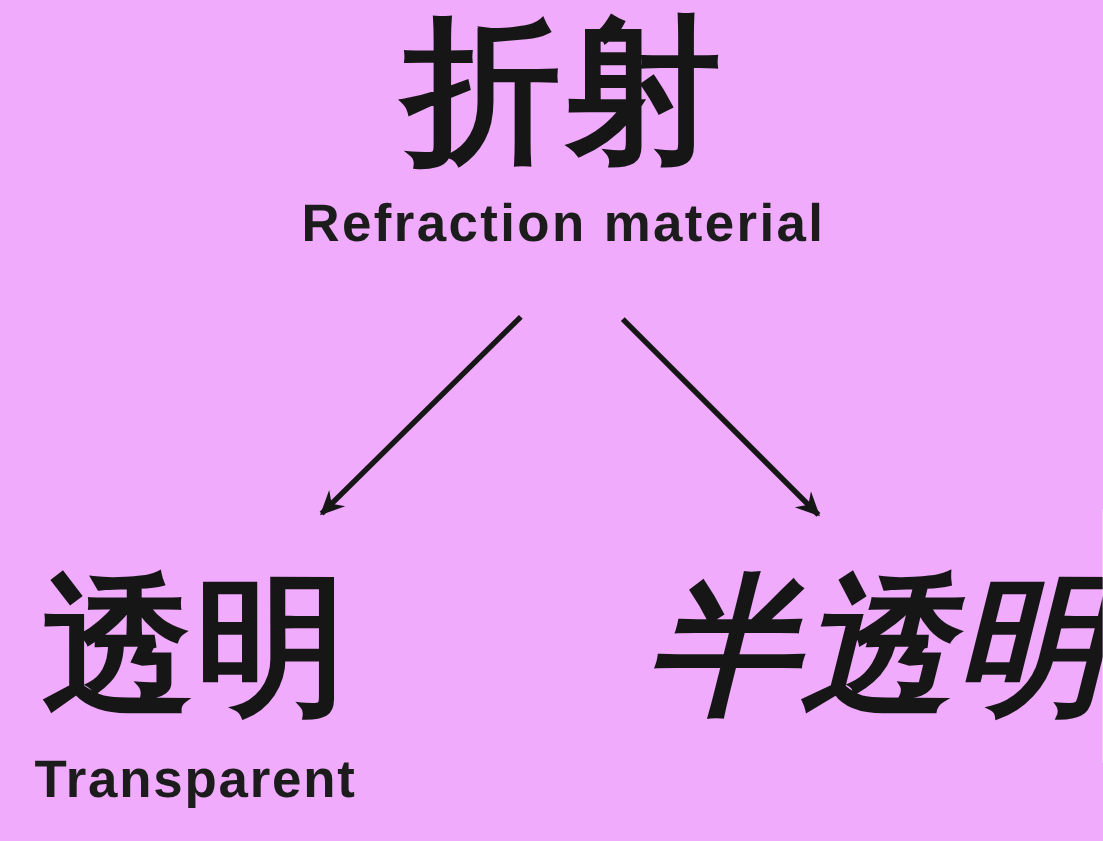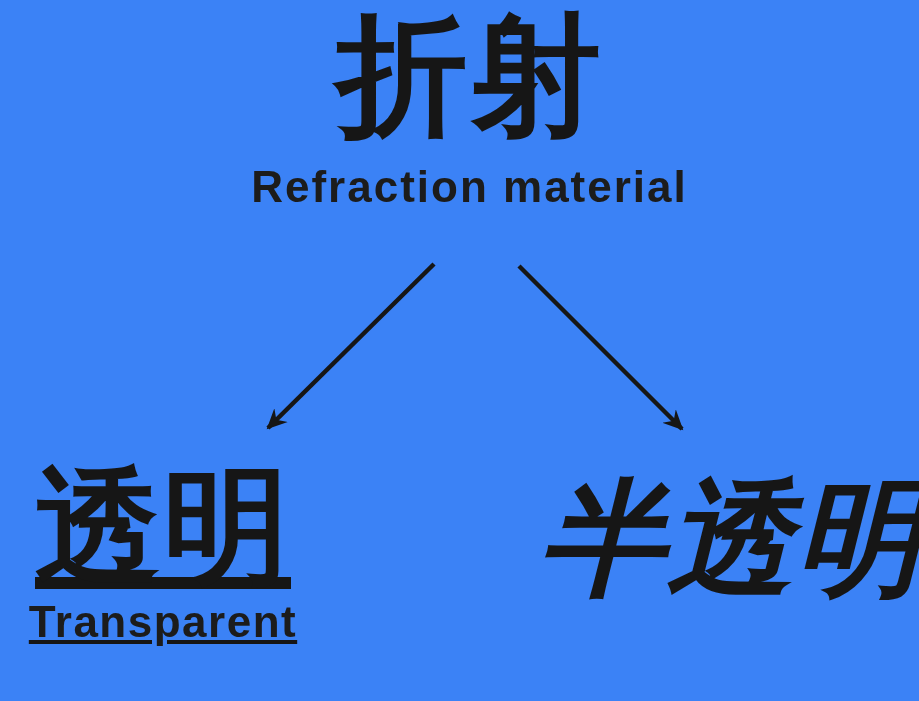--- a/index.html
+++ b/index.html
@@ -4,21 +4,21 @@
 <style>
   html, body {
     margin: 0;
     padding: 0;
     background: #ffffff;
   }
   .canvas {
     position: relative;
     width: 919px;
     height: 701px;
-    background: #3b82f6;
+    background: #f0abfc;
     overflow: hidden;
     font-family: "Liberation Sans", "DejaVu Sans", sans-serif;
     color: #161616;
   }
   .node {
     position: absolute;
     text-align: center;
   }
   .zh {
     font-weight: 700;
@@ -42,37 +42,37 @@
     font-size: 132px;
   }
   .node-root .en {
     font-size: 44px;
     letter-spacing: 2px;
     margin-top: 12px;
   }
   .node-left {
     left: 0;
     width: 326px;
-    top: 456px;
-    text-decoration: underline;
+    top: 468px;
   }
   .node-right {
     left: 539px;
     width: 380px;
     top: 468px;
     font-style: italic;
   }
   .node-left .zh,
   .node-right .zh {
     font-size: 126px;
   }
   .node-left .en,
   .node-right .en {
     font-size: 44px;
     letter-spacing: 1.5px;
+    margin-top: 16px;
   }
   .arrows-layer {
     position: absolute;
     left: 0;
     top: 0;
     width: 919px;
     height: 701px;
     pointer-events: none;
   }
 </style>

